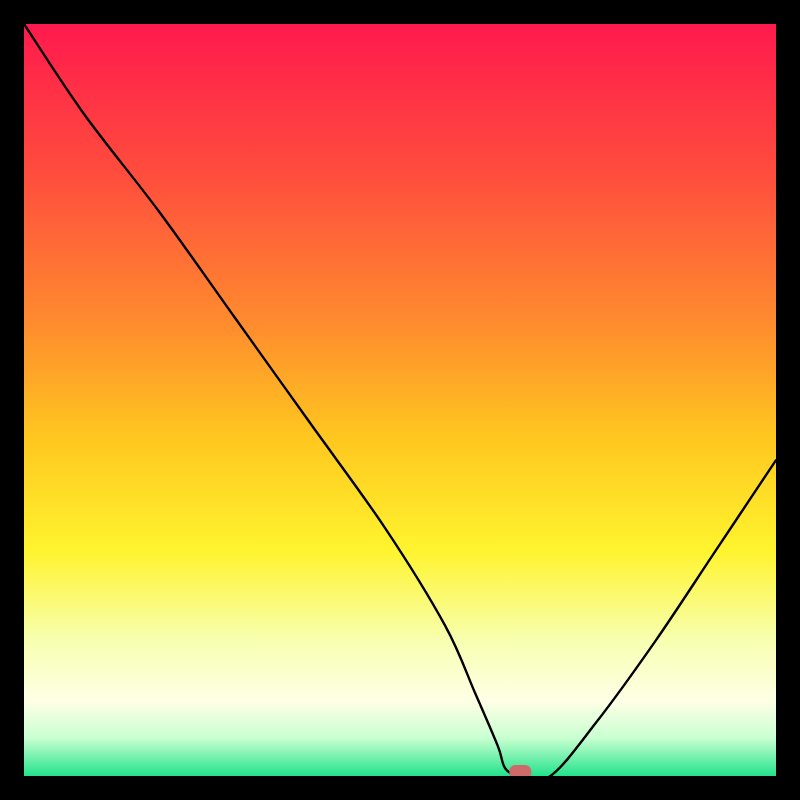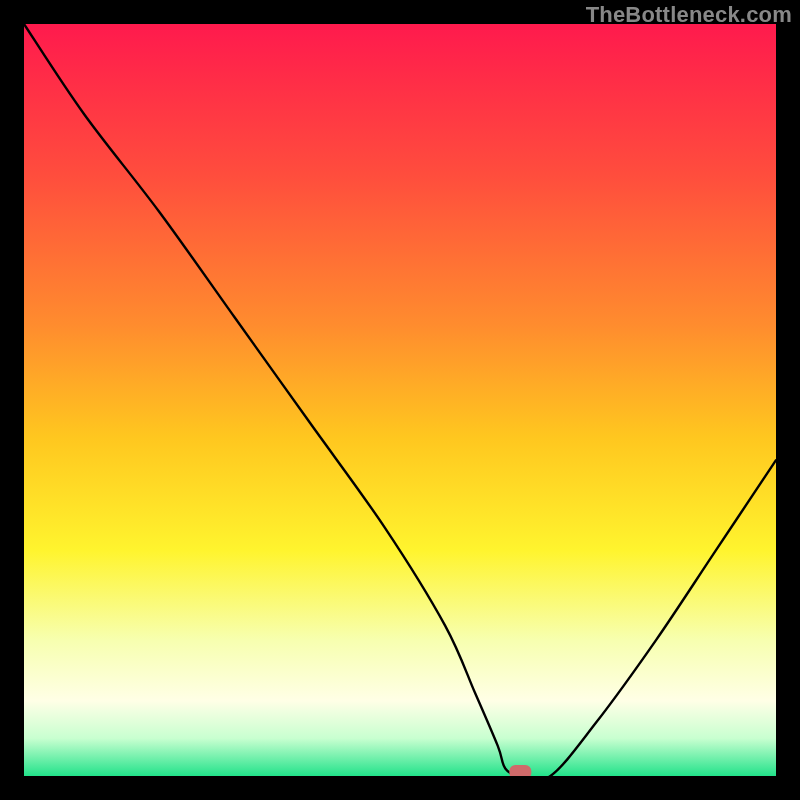--- a/index.html
+++ b/index.html
@@ -43,21 +43,20 @@
   .marker {
     fill: #cf6a6a;
     stroke: none;
   }
 </style>
 </head>
 <body>
 
 <div class="frame">
 
-  <div class="watermark">TheBottleneck.com</div>
 
   <div class="plot">
     <svg id="chart-svg" viewBox="0 0 752 752">
       <defs>
         <linearGradient id="bg-grad" x1="0" y1="0" x2="0" y2="1">
             <stop offset="0%" stop-color="#ff1a4d"></stop>
             <stop offset="20%" stop-color="#ff4d3d"></stop>
             <stop offset="40%" stop-color="#ff8c2e"></stop>
             <stop offset="55.00000000000001%" stop-color="#ffc71f"></stop>
             <stop offset="70%" stop-color="#fff42e"></stop>

